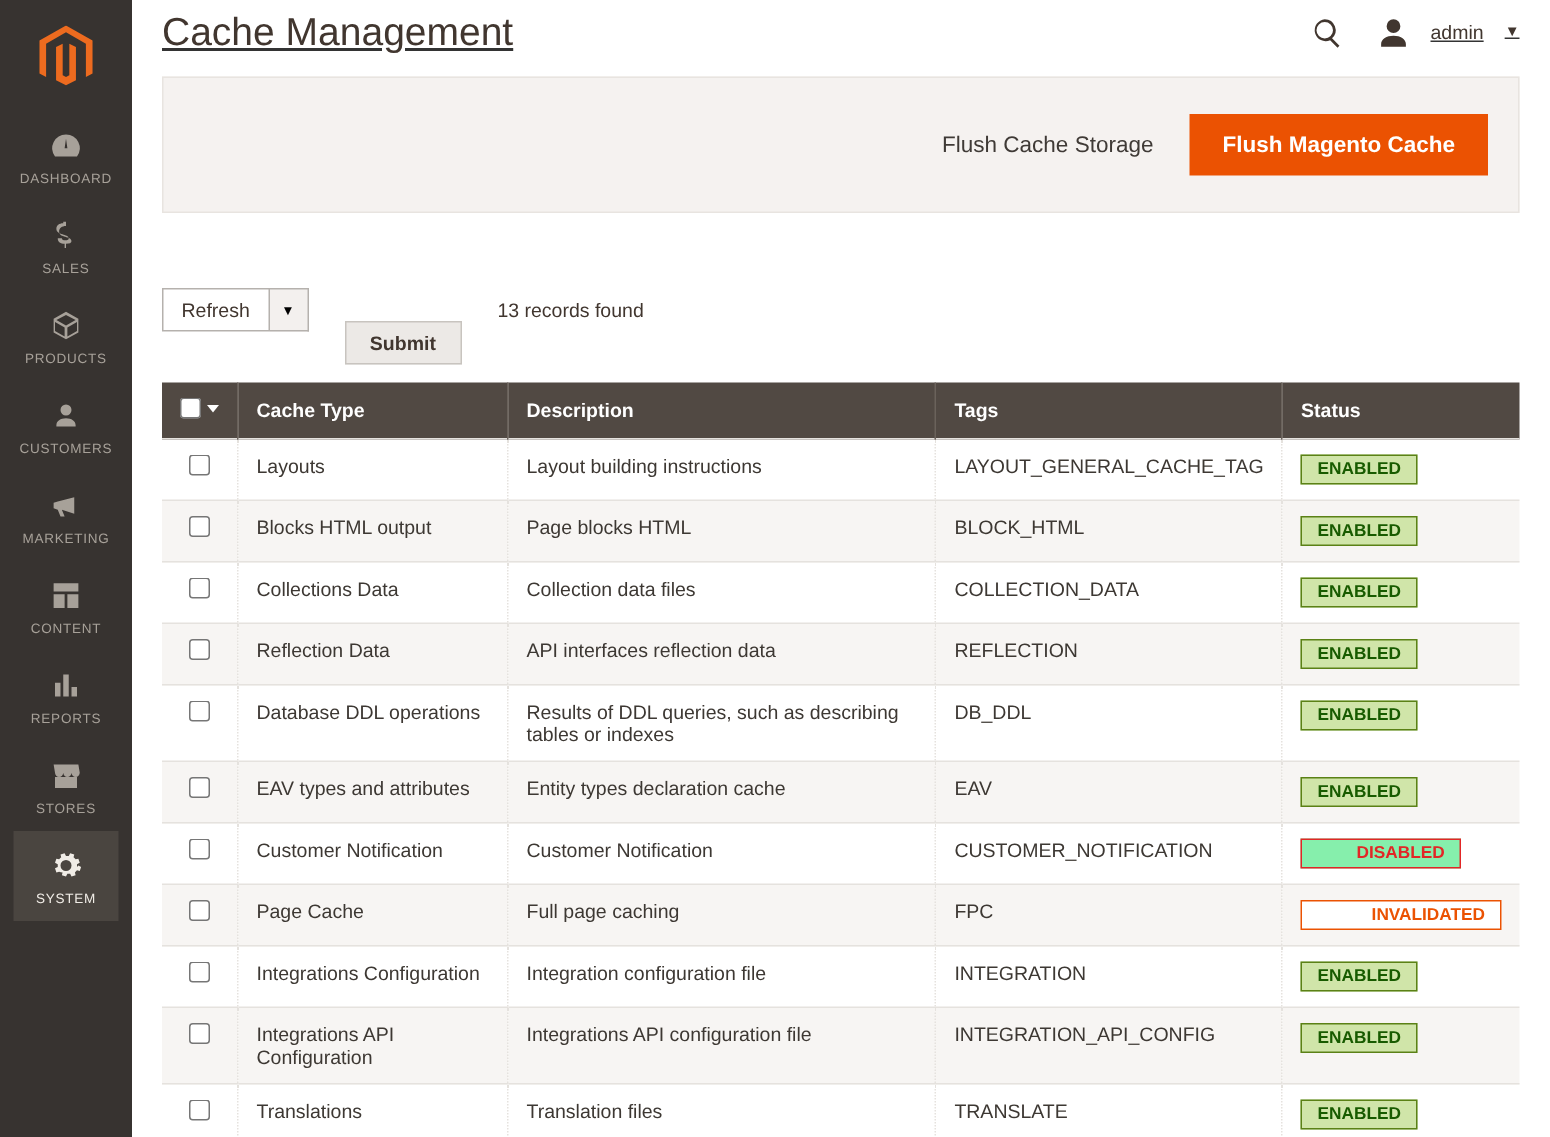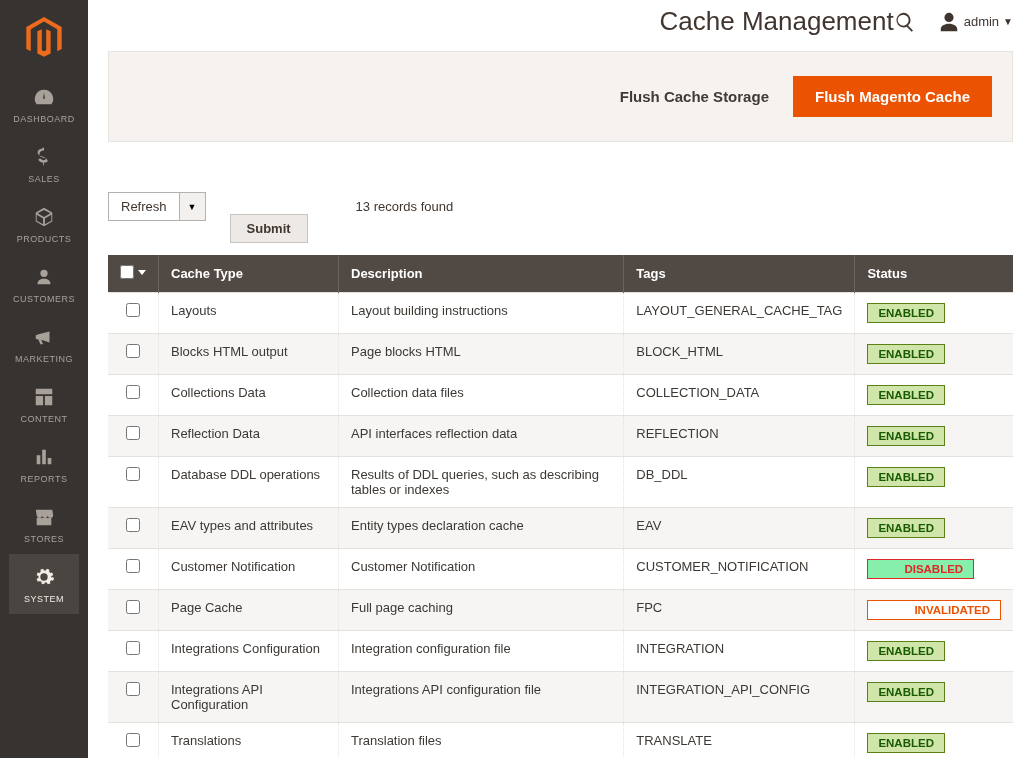--- a/index.html
+++ b/index.html
@@ -10,37 +10,37 @@
   .sidebar { width: 88px; background: #373330; color: #aaa; display: flex; flex-direction: column; align-items: center; padding-top: 10px; }
   .logo { width: 40px; height: 40px; margin: 8px 0 16px; display:flex; align-items:center; justify-content:center; }
   .nav-item { width: 100%; text-align: center; padding: 12px 4px 10px; cursor: pointer; font-size: 9px; letter-spacing: .5px; color: #a7a199; }
   .nav-item.active { background: #4a4540; color: #f0ece6; }
   .nav-icon { display:block; margin: 0 auto 6px; width: 22px; height: 22px; fill: #a7a199; }
   .nav-item.active .nav-icon { fill: #f0ece6; }
   .nav-item .lbl { display:block; }
 
   
   .main { flex: 1; padding: 0 20px 20px 20px; }
-  .header { display:flex; align-items:center; justify-content:flex-end; padding: 6px 0 14px; }
+  .header { display:flex; align-items:center; justify-content:space-between; padding: 6px 0 14px; text-decoration: underline; }
   .page-title { font-size: 26px; font-weight: 400; color: #41362f; }
   .header-right { display:flex; align-items:center; gap: 22px; }
   .search-icon, .user-icon { width: 22px; height: 22px; fill: #41362f; cursor:pointer; }
-  .user-block { display:flex; align-items:center; gap:4px; cursor:pointer; color:#41362f; }
+  .user-block { display:flex; align-items:center; gap:14px; cursor:pointer; color:#41362f; }
   .caret { font-size:10px; }
 
   .action-bar { background: #f5f2f0; border:1px solid #e8e4e0; padding: 24px 20px; display:flex; justify-content:flex-end; gap: 24px; align-items:center; margin-bottom: 28px; }
-  .flush-storage { font-size: 15px; font-weight: 700; color: #3f3a36; background:none; border:none; cursor:pointer; }
+  .flush-storage { font-size: 15px; font-weight: 400; color: #3f3a36; background:none; border:none; cursor:pointer; }
   .flush-magento { background:#eb5202; color:#fff; border:none; padding: 12px 22px; font-size:15px; font-weight:600; cursor:pointer; }
 
   .toolbar { display:flex; align-items:center; gap: 24px; margin-bottom: 12px; }
   .refresh-group { display:flex; }
   .refresh-btn { background:#fff; border:1px solid #b5b1ad; padding: 6px 12px; font-size:13px; color:#41362f; cursor:pointer; }
   .refresh-toggle { background:#f3f0ee; border:1px solid #b5b1ad; border-left:none; width:26px; display:flex; align-items:center; justify-content:center; cursor:pointer; }
   .submit-btn { background:#ece9e6; border:1px solid #c8c4bf; padding: 6px 16px; font-size:13px; color:#41362f; cursor:pointer; font-weight:600;margin-top:44px; }
-  .records { color:#41362f; margin-left: 24px; }
+  .records { color:#41362f; margin-left: 0; }
 
   table { width:100%; border-collapse: collapse; }
   thead th { background:#514943; color:#fff; font-weight:600; text-align:left; padding: 10px 12px; font-size:13px; border-right:1px solid #6a625b; }
   thead th:last-child { border-right:none; }
   .th-check { width:42px; text-align:center; }
   .hdr-check { display:inline-flex; align-items:center; }
   .hdr-check input { margin:0; }
   .hdr-caret { width:0;height:0;border-left:4px solid transparent;border-right:4px solid transparent;border-top:5px solid #fff; margin-left:4px; display:inline-block; }
 
   tbody td { padding: 10px 12px; vertical-align: top; border-top:1px solid #e5e2de; border-right:1px dotted #e5e2de; color:#3d3833; }

